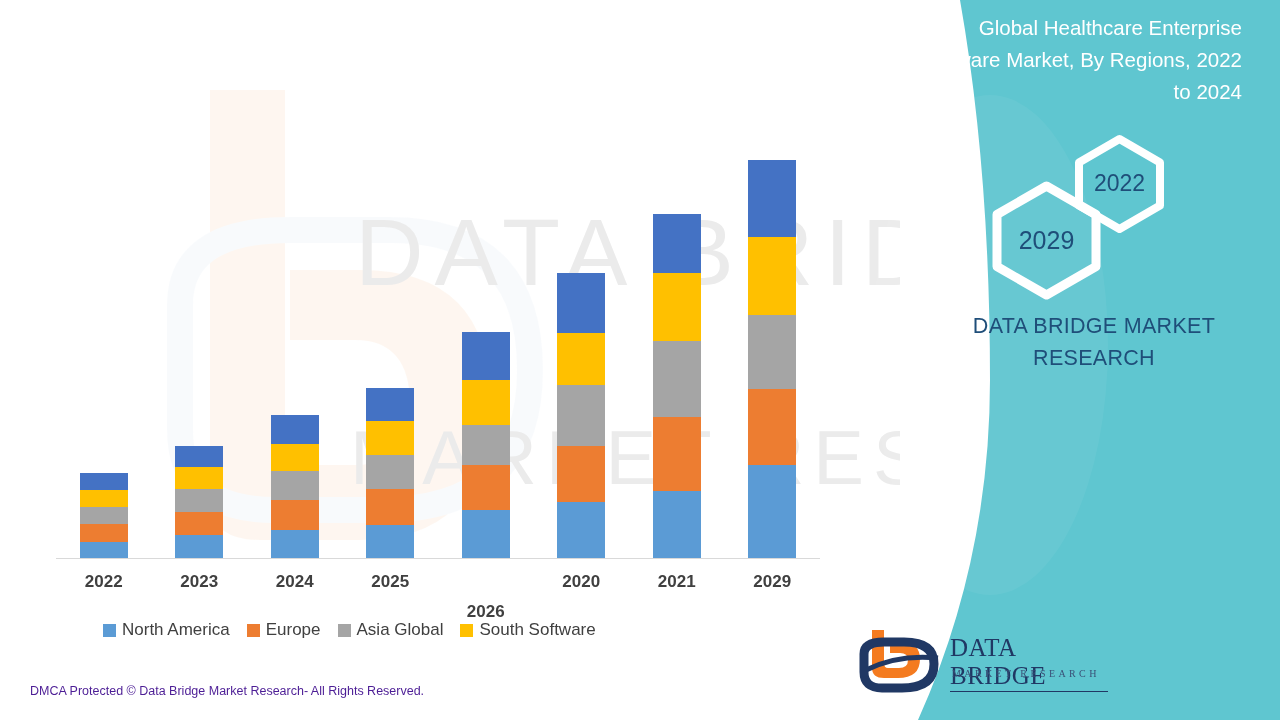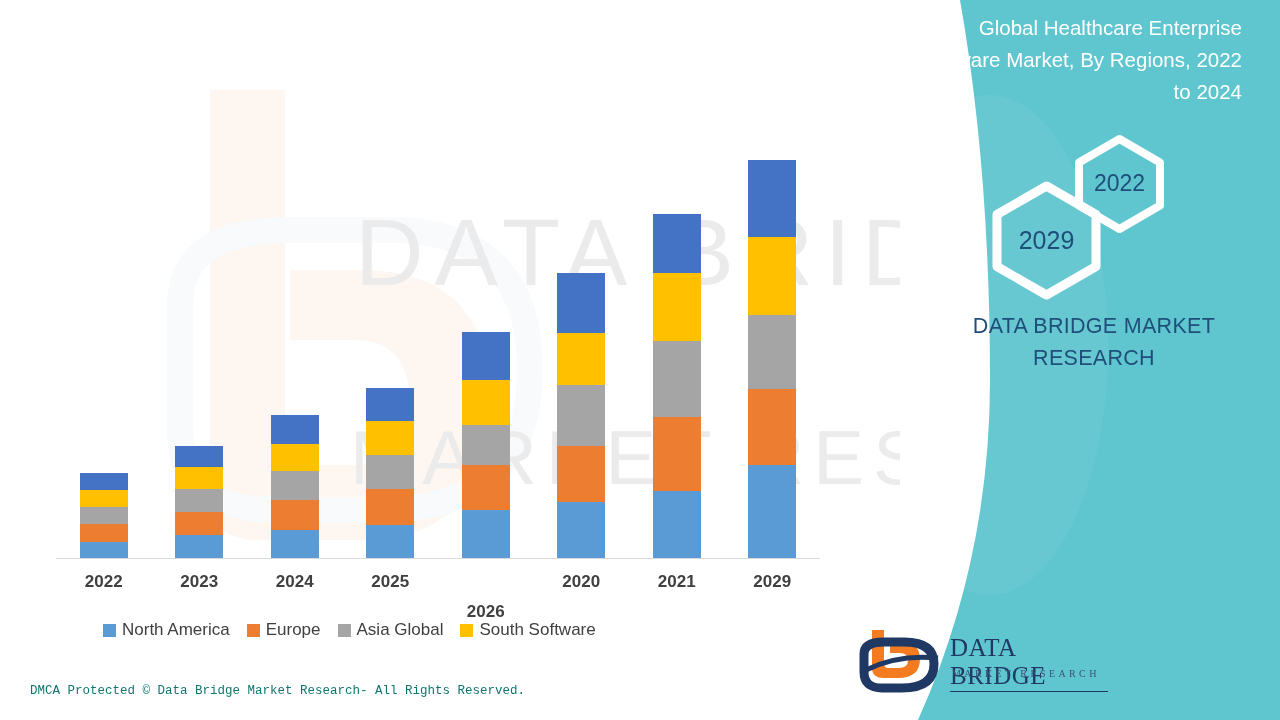--- a/index.html
+++ b/index.html
@@ -71,22 +71,22 @@
     position:absolute; left:56px; top:616px; width:780px; height:24px;
     display:flex; align-items:flex-end; gap:17px;
     font-size:17px; color:#404040;margin-left:47px;
   }
   .legend-item { display:flex; align-items:center; gap:6px; white-space:nowrap; }
   .legend-swatch { width:13px; height:13px; flex:0 0 auto; }
 
   
   #footer-dmca {
     position:absolute; left:30px; top:684px;
-    font-family:Liberation Mono, monospace;
-    font-size:12.5px; color:#0f766e;
+    font-family:Liberation Sans, sans-serif;
+    font-size:12.5px; color:#4c1d95;
   }
   #footer-source {
     position:absolute; left:462px; top:686px;
     font-family:"Liberation Serif", serif;
     font-size:11.5px; color:#262626;
   }
 
   
   #teal-panel {
     position:absolute; right:0; top:0; width:440px; height:720px;

